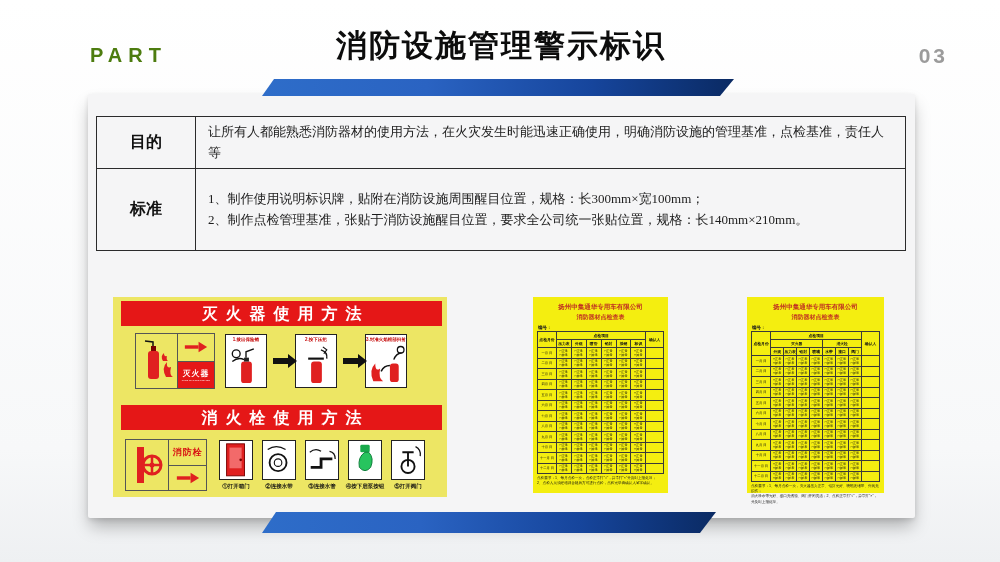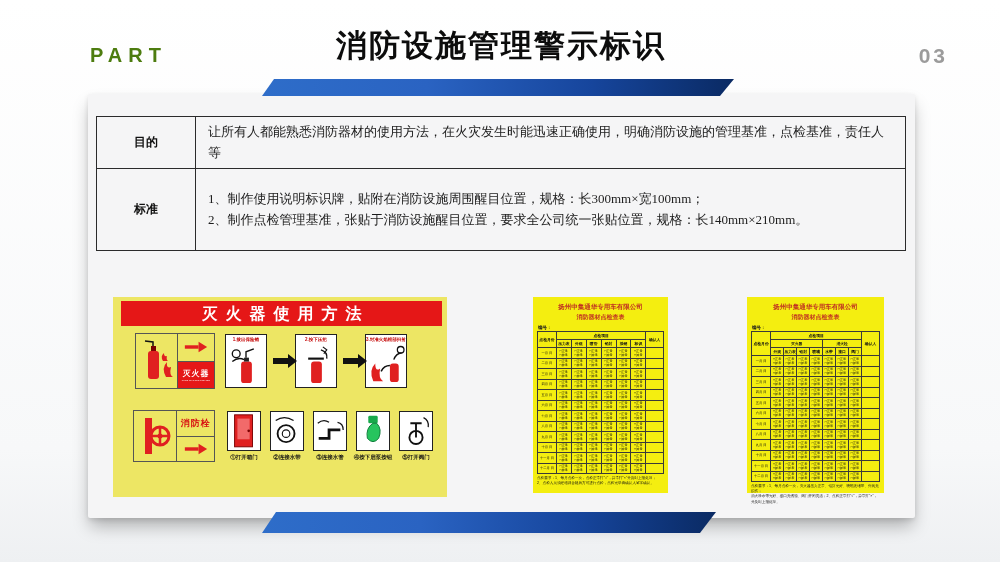--- a/index.html
+++ b/index.html
@@ -50,21 +50,21 @@
   
   .info-table{
     position:absolute;left:8px;top:22px;width:810px;
     border-collapse:collapse;table-layout:fixed;
   }
   .info-table td{
     border:1.6px solid #2b2b2b;vertical-align:middle;
     font-family:"Liberation Serif", serif;color:#1c1c1c;
   }
   .info-table td.lbl{
-    width:96px;text-align:center;font-weight:bold;font-size:12px;color:#111;
+    width:96px;text-align:center;font-weight:bold;font-size:16px;color:#111;
   }
   .info-table td.val{
     padding:5px 12px;font-size:13px;line-height:1.55;
   }
   .row-purpose{height:52px;}
   .row-object{height:32px;}
   .row-standard{height:82px;}
 
   
   .usage-poster{
@@ -77,21 +77,21 @@
     background:#e51717;color:#fff;text-align:center;
     font-size:16px;font-weight:800;letter-spacing:8px;text-indent:8px;
     white-space:nowrap;overflow:hidden;
   }
   .u-row{display:flex;align-items:center;height:70px;}
 
   .sign{
     display:flex;border:1px solid #555;background:#ede664;box-sizing:border-box;
   }
   .ext-sign{margin-left:22px;width:80px;height:56px;}
-  .hyd-sign{margin-left:20px;width:82px;height:52px;}
+  .hyd-sign{margin-left:12px;width:82px;height:52px;}
   .sign-left{flex:1.15;border-right:1px solid #555;display:flex;align-items:center;justify-content:center;}
   .sign-right{flex:1;display:flex;flex-direction:column;}
   .sign-right .cell{flex:1;display:flex;align-items:center;justify-content:center;}
   .sign-right .cell + .cell{border-top:1px solid #555;}
   .name-box{
     background:#e51717;color:#fff;width:100%;height:100%;
     display:flex;flex-direction:column;align-items:center;justify-content:center;
   }
   .name-cn{font-size:8px;font-weight:bold;letter-spacing:1px;}
   .name-en{font-size:2.5px;letter-spacing:.2px;}
@@ -230,20 +230,21 @@
                   <path d="M24 24 q-6 0 -9 6" stroke="#111" stroke-width="1.6" fill="none"></path>
                   <path d="M28 18 q2 -6 8 -7" stroke="#111" stroke-width="1.4" fill="none"></path>
                   <circle cx="35" cy="8" r="3.4" fill="none" stroke="#111" stroke-width="1.3"></circle>
                 </svg>
               </div>
             </div>
         </div>
       </div>
 
       <div class="u-half">
+        <div class="banner">消火栓使用方法</div>
         <div class="u-row">
           <div class="sign hyd-sign">
             <div class="sign-left">
               <svg viewBox="0 0 36 44" width="36" height="44">
                 <rect x="8" y="4" width="7" height="36" fill="#e02020"></rect>
                 <circle cx="23" cy="22" r="9" fill="none" stroke="#e02020" stroke-width="3"></circle>
                 <path d="M23 13 V31 M14 22 H32" stroke="#e02020" stroke-width="2.5"></path>
                 <circle cx="23" cy="22" r="2.5" fill="#e02020"></circle>
               </svg>
             </div>

